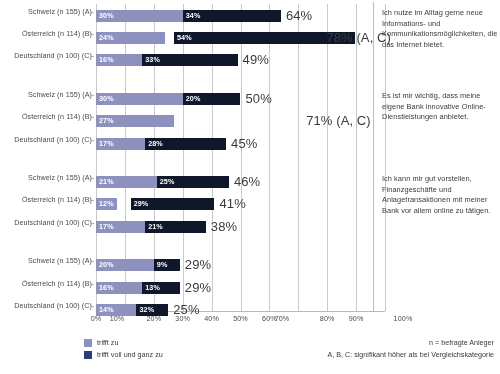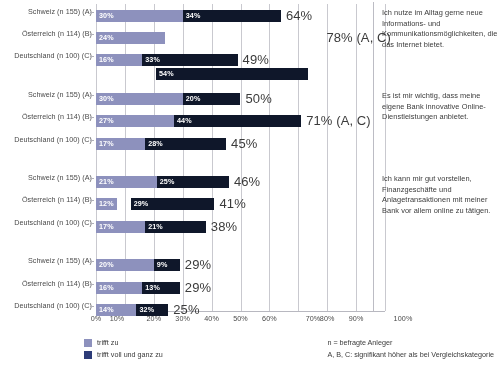--- a/index.html
+++ b/index.html
@@ -58,21 +58,21 @@
   
   .legend { position: absolute; left: 84px; top: 337px; }
   .legend-item { position: relative; height: 11px; margin-bottom: 1px; }
   .swatch { position: absolute; left: 0; top: 2px; width: 8px; height: 8px; }
   .swatch.light { background: #8d91bd; }
   .swatch.dark  { background: #2d3c78; }
   .legend-text {
     position: absolute; left: 13px; top: 0;
     font-size: 7.2px; color: #3a3a3a; line-height: 11px; white-space: nowrap;
   }
-  .footnote { position: absolute; right: 6px; top: 337px; text-align: left; }
+  .footnote { position: absolute; right: 6px; top: 337px; text-align: right; }
   .footnote div { font-size: 7.2px; color: #3a3a3a; line-height: 12px; white-space: nowrap; }
 </style>
 </head>
 <body>
 
 <div id="root">
 
   <div class="labelcol">
       <div class="rowlabel" style="top: 7px;">Schweiz (n 155) (A)</div>
       <div class="tickmark" style="top: 12px;"></div>
@@ -118,21 +118,21 @@
         </div>
         <div class="seg dark" style="left: 86.7px; width: 98.26px;">
           <span class="seg-val">34%</span>
         </div>
         <div class="total-val" style="left: 189.96px;">64%</div>
       </div>
       <div class="bar-row" style="left: 0px; top: 28.2px; width: 289px;">
         <div class="seg light" style="left: 0px; width: 69.36px;">
           <span class="seg-val">24%</span>
         </div>
-        <div class="seg dark" style="left: 60px; width: 152px; margin-top: 36px;">
+        <div class="seg dark" style="left: 78px; width: 181px;">
           <span class="seg-val">54%</span>
         </div>
         <div class="total-val" style="left: 230.42px;">78% (A, C)</div>
       </div>
       <div class="bar-row" style="left: 0px; top: 50.4px; width: 289px;">
         <div class="seg light" style="left: 0px; width: 46.24px;">
           <span class="seg-val">16%</span>
         </div>
         <div class="seg dark" style="left: 46.24px; width: 95.37px;">
           <span class="seg-val">33%</span>
@@ -144,23 +144,20 @@
           <span class="seg-val">30%</span>
         </div>
         <div class="seg dark" style="left: 86.7px; width: 57.8px;">
           <span class="seg-val">20%</span>
         </div>
         <div class="total-val" style="left: 149.5px;">50%</div>
       </div>
       <div class="bar-row" style="left: 0px; top: 111.3px; width: 289px;">
         <div class="seg light" style="left: 0px; width: 78.03px; padding-left: 42px;">
           <span class="seg-val">27%</span>
-        </div>
-        <div class="seg dark" style="left: 78.03px; width: 127.16px;">
-          <span class="seg-val">44%</span>
         </div>
         <div class="total-val" style="left: 210.19px;">71% (A, C)</div>
       </div>
       <div class="bar-row" style="left: 0px; top: 133.5px; width: 289px;">
         <div class="seg light" style="left: 0px; width: 49.13px;">
           <span class="seg-val">17%</span>
         </div>
         <div class="seg dark" style="left: 49.13px; width: 80.92px;">
           <span class="seg-val">28%</span>
         </div>
@@ -239,20 +236,20 @@
     <div>A, B, C: signifikant höher als bei Vergleichskategorie</div>
   </div>
 
 <div class="tick-label" style="left: 81px; top: 314px;">0%</div>
     <div class="tick-label" style="left: 102px; top: 314px;">10%</div>
     <div class="tick-label" style="left: 138.8px; top: 314px;">20%</div>
     <div class="tick-label" style="left: 167.7px; top: 314px;">30%</div>
     <div class="tick-label" style="left: 196.6px; top: 314px;">40%</div>
     <div class="tick-label" style="left: 225.5px; top: 314px;">50%</div>
     <div class="tick-label" style="left: 254.4px; top: 314px;">60%</div>
-    <div class="tick-label" style="left: 298px; top: 314px;">70%</div>
+    <div class="tick-label" style="left: 267px; top: 314px;">70%</div>
     <div class="tick-label" style="left: 312.2px; top: 314px;">80%</div>
     <div class="tick-label" style="left: 341.1px; top: 314px;">90%</div>
     <div class="tick-label" style="left: 388px; top: 314px; text-align: center;">100%</div>
     <div class="statement" style="top: 8px;">Ich nutze im Alltag gerne neue Informations- und Kommunikationsmöglichkeiten, die das Internet bietet.</div>
     <div class="statement" style="top: 91.1px;">Es ist mir wichtig, dass meine eigene Bank innovative Online-Dienstleistungen anbietet.</div>
     <div class="statement" style="top: 174.2px;">Ich kann mir gut vorstellen, Finanzgeschäfte und Anlagetransaktionen mit meiner Bank vor allem online zu tätigen.</div>
   </div>
 
 </body></html>

